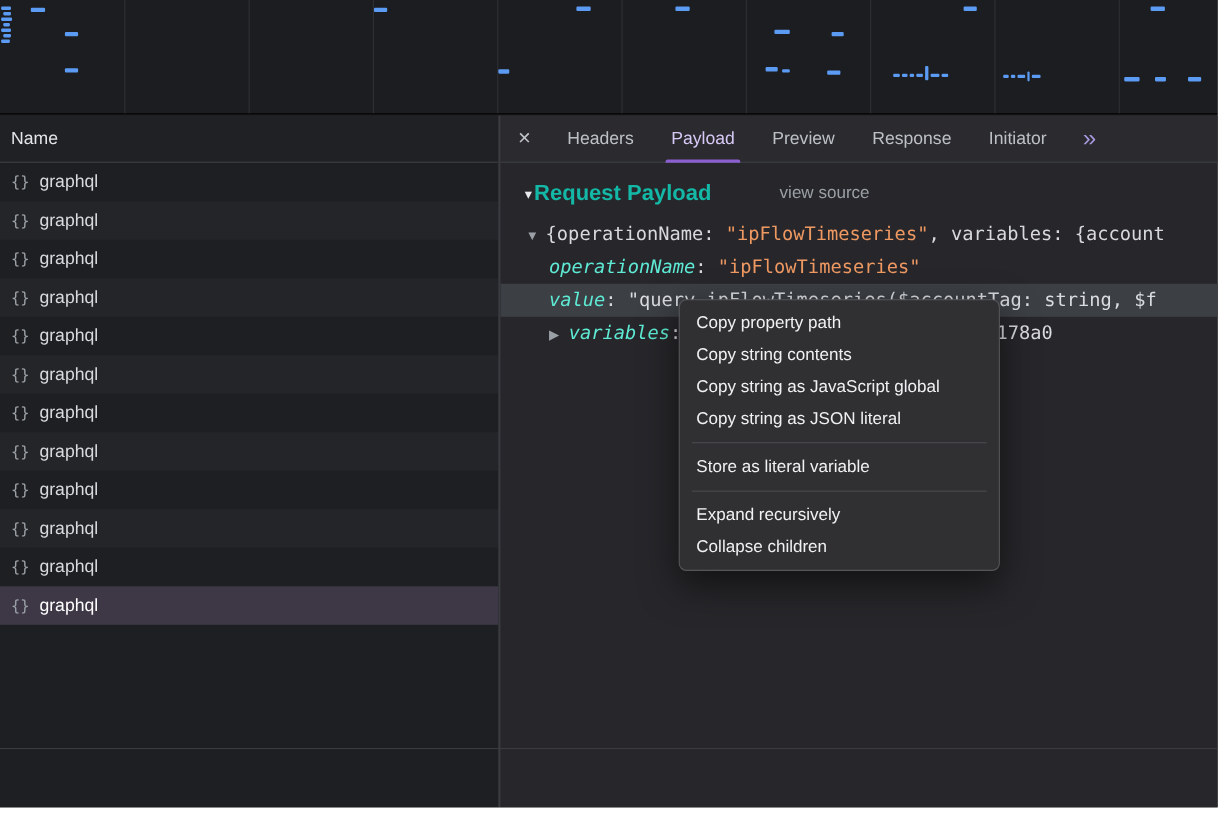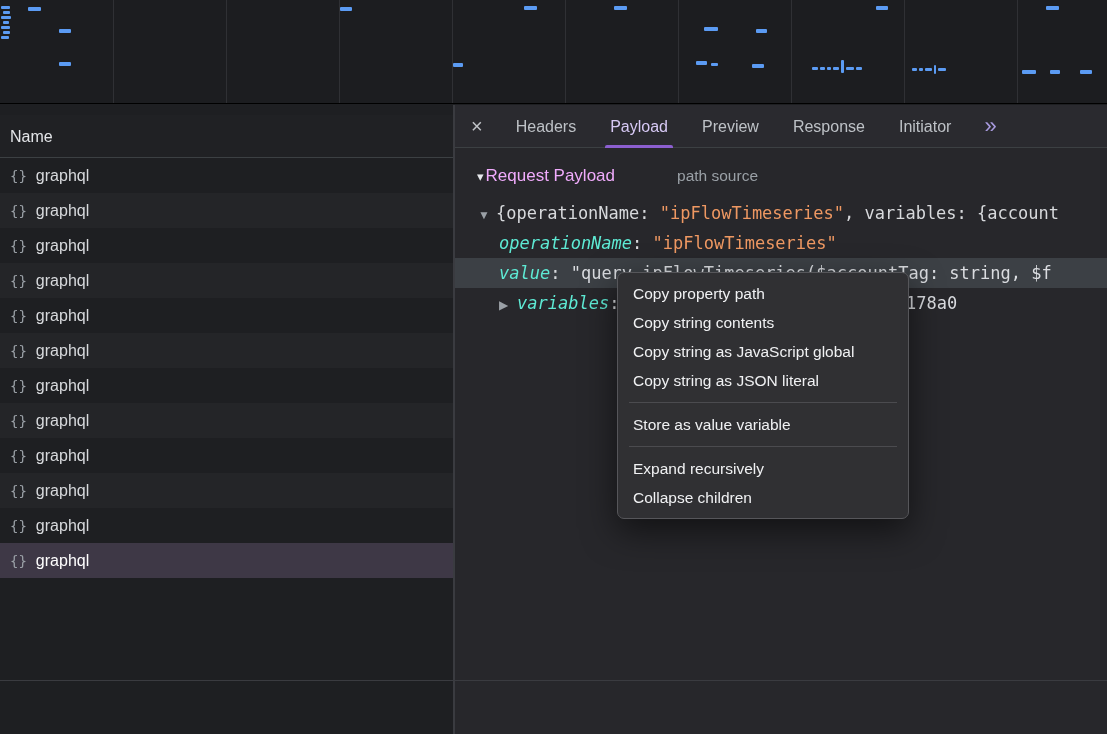--- a/index.html
+++ b/index.html
@@ -5,21 +5,21 @@
   * { box-sizing: border-box; }
   body { margin:0; background:#ffffff; font-family:"Liberation Sans", sans-serif; }
   .screen { position:relative; width:1107px; height:734px; background:#1e1f22; overflow:hidden; color:#e8eaed; }
 
   
   .timeline { position:absolute; left:0; top:0; width:100%; height:104px; background:#1c1d20; border-bottom:1px solid #000; }
   .gridline { position:absolute; top:0; bottom:0; width:1px; background:#2f3034; }
   .tbar { position:absolute; background:#5b9bf3; border-radius:1px; }
 
   
-  .left-panel { position:absolute; left:0; top:115px; width:453px; bottom:0; background:#1e1f22; }
+  .left-panel { position:absolute; left:0; top:105px; width:453px; bottom:0; background:#1e1f22; }
   .col-header { height:43px; line-height:43px; padding-left:10px; font-size:16px; color:#e3e5e8; border-bottom:1px solid #3c4043; background:#202124; }
   .req-row { height:35px; display:flex; align-items:center; padding-left:10px; font-size:16px; color:#d8dadd; gap:9px; }
   .req-row.odd { background:#242528; }
   .req-row.sel { background:#3e3846; color:#ffffff; }
   .req-icon { font-family:"DejaVu Sans Mono", monospace; font-size:14px; color:#9aa0a6; }
 
   .divider { position:absolute; left:453px; top:105px; width:2px; bottom:0; background:#3a3b40; z-index:2; }
   .hline { position:absolute; left:0; right:0; top:680px; height:1px; background:#3a3b40; z-index:1; }
 
   
@@ -27,21 +27,21 @@
   .tab-bar { height:43px; display:flex; align-items:center; border-bottom:1px solid #3c4043; padding-left:16px; background:#2a2a2f; }
   .close-btn { font-size:20px; color:#c0c3c7; margin-right:16px; cursor:pointer; line-height:43px; }
   .tab { font-size:16px; color:#bdc1c6; margin:0 17px; height:43px; line-height:43px; position:relative; cursor:pointer; white-space:nowrap; }
   .tab.active { color:#d7c9f5; }
   .tab.active::after { content:""; position:absolute; left:-5px; right:-5px; bottom:0; height:3px; background:#8c5fd0; border-radius:2px 2px 0 0; }
   .overflow { font-size:22px; color:#a79ade; margin-left:16px; cursor:pointer; }
 
   .payload { padding-top:12px; }
   .section-header { display:flex; align-items:center; padding-left:22px; height:32px; }
   .sec-tri { color:#e8eaed; font-size:13px; margin-right:2px; }
-  .sec-title { font-weight:normal; font-size:17px; color:#f0abfc; }
+  .sec-title { font-weight:bold; font-size:20px; color:#14b8a6; }
   .view-source { margin-left:62px; font-size:15.5px; color:#9aa0a6; cursor:pointer; }
 
   .tree { margin-top:6px; font-family:"DejaVu Sans Mono", monospace; font-size:17px; }
   .trow { height:30px; line-height:30px; white-space:nowrap; overflow:hidden; padding-left:44px; }
   .trow.root { padding-left:23px; }
   .trow.sel { background:#3c4045; }
   .tri { display:inline-block; color:#9aa0a6; font-size:12px; width:18px; font-family:"Liberation Sans", sans-serif; }
   .k  { color:#5eead4;font-style:italic; }
   .p  { color:#d7d9dc; }
   .s  { color:#ee9862; }
@@ -174,38 +174,38 @@
           <span class="tab">Response</span>
           <span class="tab">Initiator</span>
         </span>
       <span class="overflow">»</span>
     </div>
 
     <div class="payload">
       <div class="section-header">
         <span class="sec-tri">▾</span>
         <span class="sec-title">Request Payload</span>
-        <span class="view-source">path source</span>
+        <span class="view-source">view source</span>
       </div>
       <div class="tree" id="tree">
           <div class="trow root"><span class="tri">▼</span><span class="p">{operationName: </span><span class="s">"ipFlowTimeseries"</span><span class="p">, variables: {account</span></div>
           <div class="trow"><span class="k">operationName</span><span class="p">: </span><span class="s">"ipFlowTimeseries"</span></div>
           <div class="trow sel"><span class="k">value</span><span class="p">: </span><span class="s2">"query ipFlowTimeseries($accountTag: string, $f</span></div>
           <div class="trow"><span class="tri">▶</span><span class="k">variables</span><span class="p">: </span><span class="pv">{accountTag: "ee5588fdad995178a0</span></div>
         </div>
     </div>
   </div>
 
   <div class="hline"></div>
 
   <div class="context-menu" id="context-menu">
       <div class="menu-item">Copy property path</div>
       <div class="menu-item">Copy string contents</div>
       <div class="menu-item">Copy string as JavaScript global</div>
       <div class="menu-item">Copy string as JSON literal</div>
       <div class="menu-sep"></div>
-      <div class="menu-item">Store as value variable</div>
+      <div class="menu-item">Store as literal variable</div>
       <div class="menu-sep"></div>
       <div class="menu-item">Expand recursively</div>
       <div class="menu-item">Collapse children</div>
     </div>
 
 </div>
 
 </body></html>

